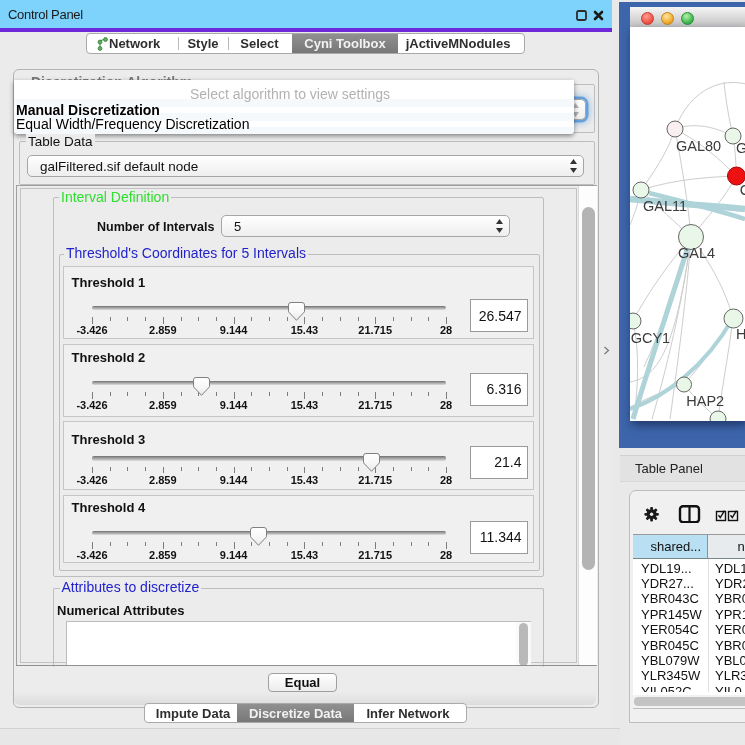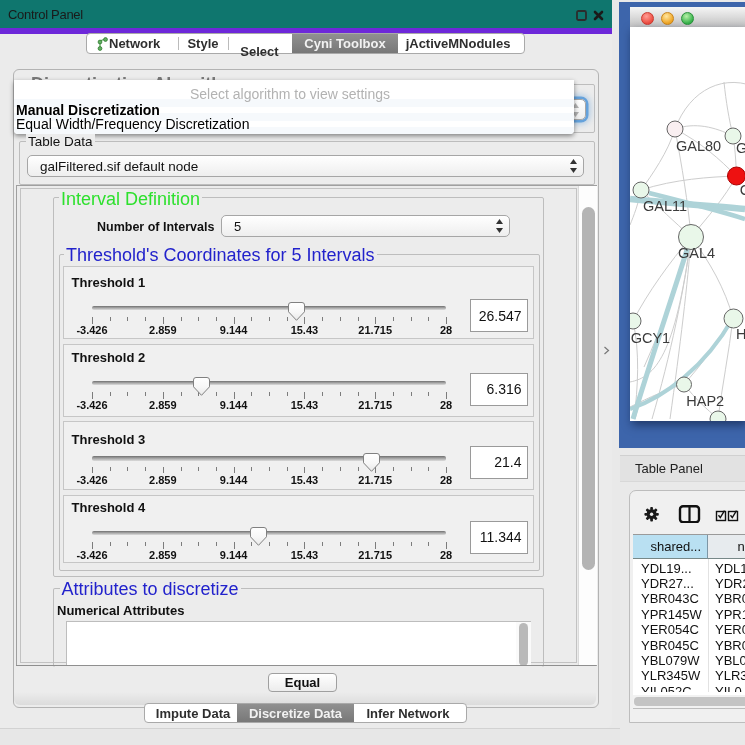--- a/index.html
+++ b/index.html
@@ -1,30 +1,30 @@
 <!DOCTYPE html>
 <html><head>
 <meta charset="utf-8">
 <style>
 html,body{margin:0;padding:0;}
 body{width:745px;height:745px;background:#e9e9e9;font-family:"Liberation Sans",sans-serif;overflow:hidden;position:relative;}
 .abs{position:absolute;}
 
 #cpwin{left:0;top:0;width:612px;height:728px;background:#ebebeb;border-bottom-right-radius:6px;}
-#cptitle{left:0;top:0;width:612px;height:28px;background:#0f766e;border-bottom:6px solid #6d28d9;}
+#cptitle{left:0;top:0;width:612px;height:28px;background:#7dd3fc;border-bottom:4px solid #6d28d9;}
 #cptitle .t{position:absolute;left:8px;top:7px;font-size:13px;letter-spacing:-0.3px;color:#1a1a1a;}
 
 .seg{background:#ffffff;border:1px solid #a9a9a9;border-radius:4px;}
 .seg .lbl{position:absolute;top:0;height:100%;display:flex;align-items:center;justify-content:center;font-size:13px;font-weight:bold;color:#2e2e2e;white-space:nowrap;}
 .seg .sep{position:absolute;top:3px;bottom:3px;width:1px;background:#bbbbbb;}
 .seg .sel{background:linear-gradient(#909090,#787878);color:#f2f2f2;}
 
 #mainpanel{left:13px;top:69px;width:584px;height:637px;background:#ececec;border:1px solid #b3b3b3;border-radius:6px;}
 .group{position:absolute;border:1px solid #bdbdbd;border-radius:2px;}
-.gtitle{position:absolute;font-size:18px;background:#ececec;padding:0 2px;white-space:nowrap;}
+.gtitle{position:absolute;font-size:14px;background:#ececec;padding:0 2px;white-space:nowrap;}
 
 #scrollarea{left:16px;top:185px;width:579px;height:479px;border:1px solid #9f9f9f;background:#ebebeb;}
 #innerpanel{left:3px;top:2px;width:555px;height:473px;border:1px solid #c2c2c2;background:#ececec;}
 #vsb{left:561px;top:0px;width:18px;height:479px;background:#fdfdfd;border-left:1px solid #dadada;}
 #vsb .thumb{position:absolute;left:3px;top:21px;width:13px;height:363px;background:#b4b4b4;border-radius:6.5px;}
 
 .trow{position:absolute;left:62.5px;width:471px;background:#f0f0f0;border:1px solid #c6c6c6;box-sizing:border-box;}
 .trow .tl{position:absolute;left:8px;font-size:13px;font-weight:bold;color:#111;}
 .trow .track{position:absolute;left:28.5px;width:354px;height:4.5px;border-radius:2px;background:linear-gradient(#6f6f6f,#9e9e9e 40%,#dcdcdc);box-sizing:border-box;}
 .trow .vbox{position:absolute;left:406.5px;width:57.5px;height:33px;background:#fff;border:1px solid #9a9a9a;font-size:14px;color:#111;display:flex;align-items:center;justify-content:flex-end;padding-right:5px;box-sizing:border-box;}
@@ -66,21 +66,21 @@
   <div class="lbl" style="left:22px;width:68px;justify-content:flex-start;">Network</div>
   <svg style="position:absolute;left:9px;top:2px" width="14" height="16" viewBox="0 0 14 16">
     <path d="M4 5 V12 M4 7 C 4 4.5, 6 3.5, 9.5 3.5" stroke="#4d9e4d" stroke-width="1.2" fill="none"></path>
     <circle cx="9.5" cy="3.5" r="1.9" fill="#63b063" stroke="#2d7a2d" stroke-width="0.8"></circle>
     <circle cx="4" cy="6" r="1.9" fill="#63b063" stroke="#2d7a2d" stroke-width="0.8"></circle>
     <circle cx="4" cy="12.5" r="1.9" fill="#63b063" stroke="#2d7a2d" stroke-width="0.8"></circle>
   </svg>
   <div class="sep" style="left:91px;"></div>
   <div class="lbl" style="left:92px;width:48px;">Style</div>
   <div class="sep" style="left:141px;"></div>
-  <div class="lbl" style="left:142px;width:61px;margin-top:8px;">Select</div>
+  <div class="lbl" style="left:142px;width:61px;">Select</div>
   <div class="lbl sel" style="left:205px;width:106px;">Cyni Toolbox</div>
   <div class="lbl" style="left:311px;width:120px;">jActiveMNodules</div>
 </div>
 
 <div class="abs" id="mainpanel"></div>
 
 <div class="abs group" style="left:19px;top:84px;width:574px;height:47px;"></div>
 <div class="abs gtitle" style="left:29px;top:73.5px;font-weight:bold;color:#7a7a7a;">Discretization Algorithm</div>
 <div class="abs combo" style="left:27px;top:99px;width:559px;height:21px;box-shadow:0 0 0 2.5px rgba(92,156,217,0.9),0 0 6px 4px rgba(92,156,217,0.45);">
   <svg class="arr" style="opacity:0.35" viewBox="0 0 9 14">

